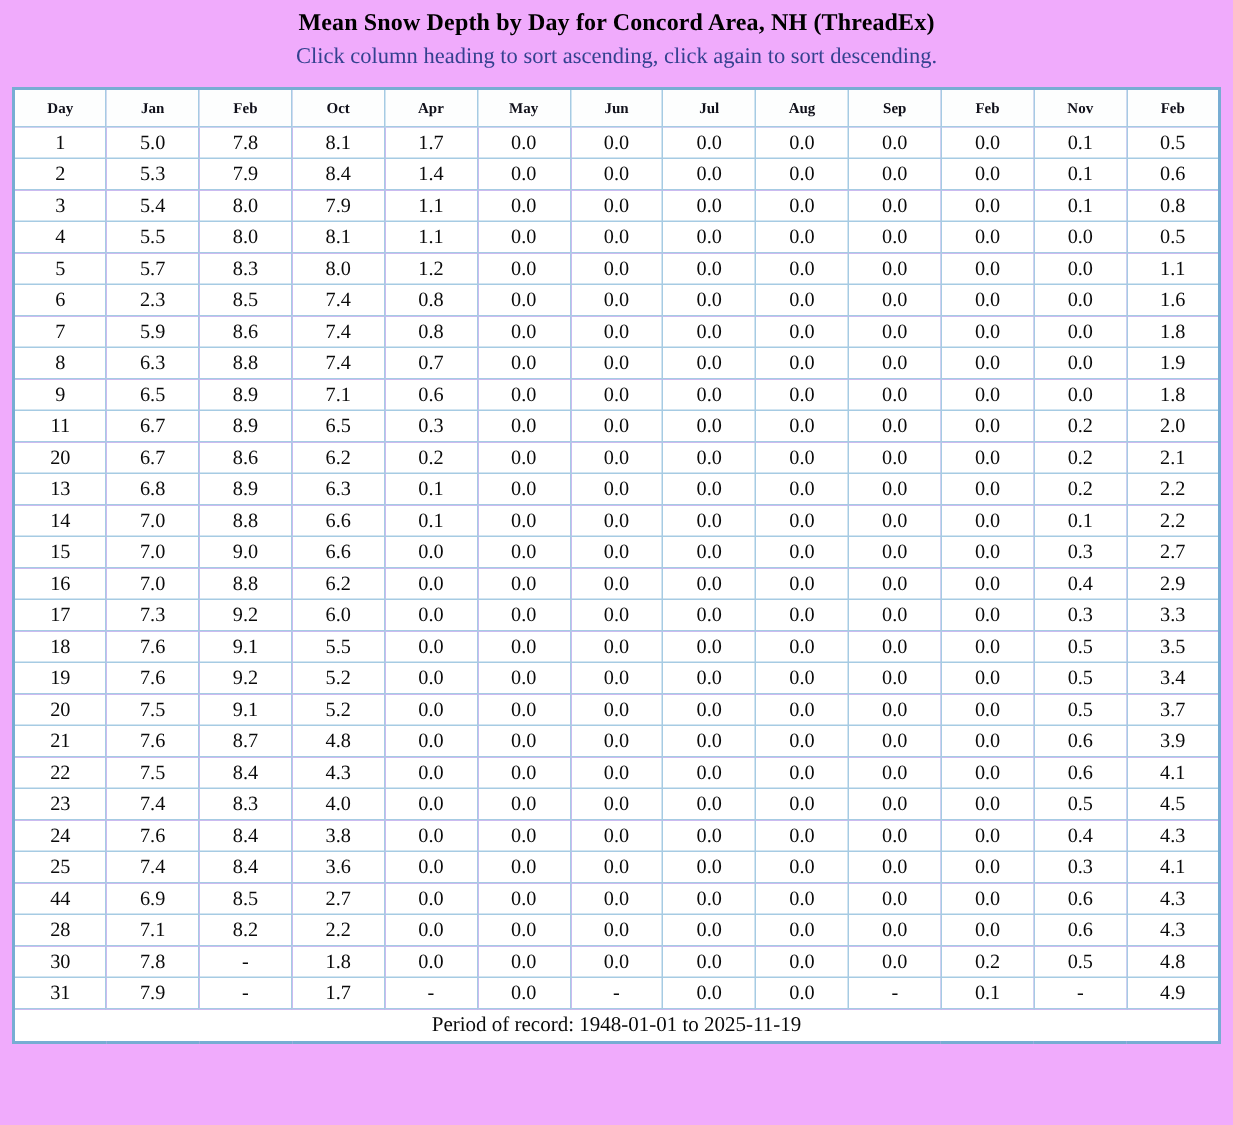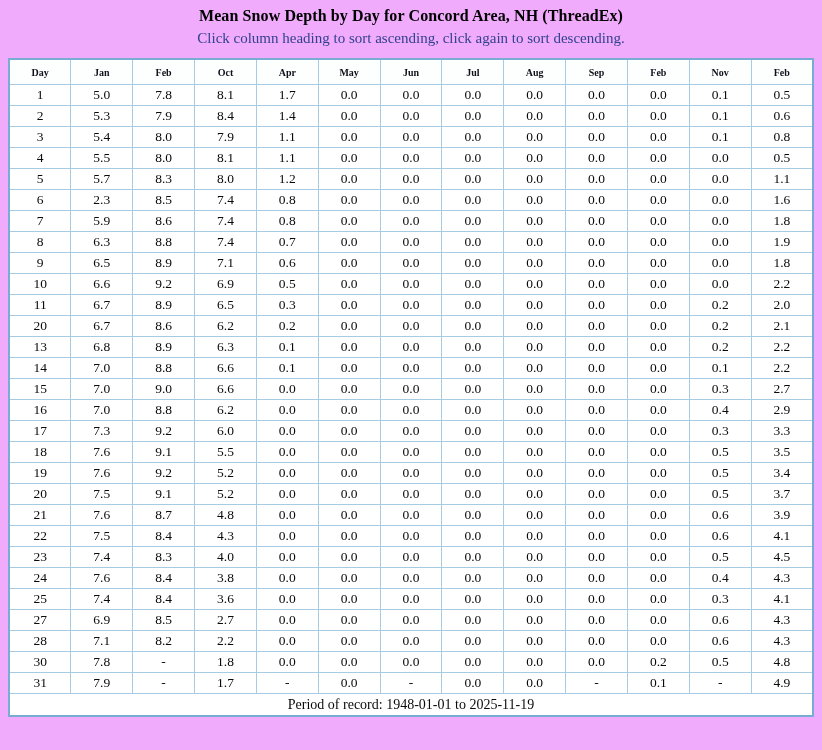--- a/index.html
+++ b/index.html
@@ -218,35 +218,20 @@
           <td>0.0</td>
           <td>0.0</td>
           <td>0.0</td>
           <td>0.0</td>
           <td>0.0</td>
           <td>0.0</td>
           <td>0.0</td>
           <td>1.8</td>
         </tr>
         <tr>
-          <td>10</td>
-          <td>6.6</td>
-          <td>9.2</td>
-          <td>6.9</td>
-          <td>0.5</td>
-          <td>0.0</td>
-          <td>0.0</td>
-          <td>0.0</td>
-          <td>0.0</td>
-          <td>0.0</td>
-          <td>0.0</td>
-          <td>0.0</td>
-          <td>2.2</td>
-        </tr>
-        <tr>
           <td>11</td>
           <td>6.7</td>
           <td>8.9</td>
           <td>6.5</td>
           <td>0.3</td>
           <td>0.0</td>
           <td>0.0</td>
           <td>0.0</td>
           <td>0.0</td>
           <td>0.0</td>
@@ -458,21 +443,21 @@
           <td>0.0</td>
           <td>0.0</td>
           <td>0.0</td>
           <td>0.0</td>
           <td>0.0</td>
           <td>0.0</td>
           <td>0.3</td>
           <td>4.1</td>
         </tr>
         <tr>
-          <td>27</td>
+          <td>44</td>
           <td>6.9</td>
           <td>8.5</td>
           <td>2.7</td>
           <td>0.0</td>
           <td>0.0</td>
           <td>0.0</td>
           <td>0.0</td>
           <td>0.0</td>
           <td>0.0</td>
           <td>0.0</td>

